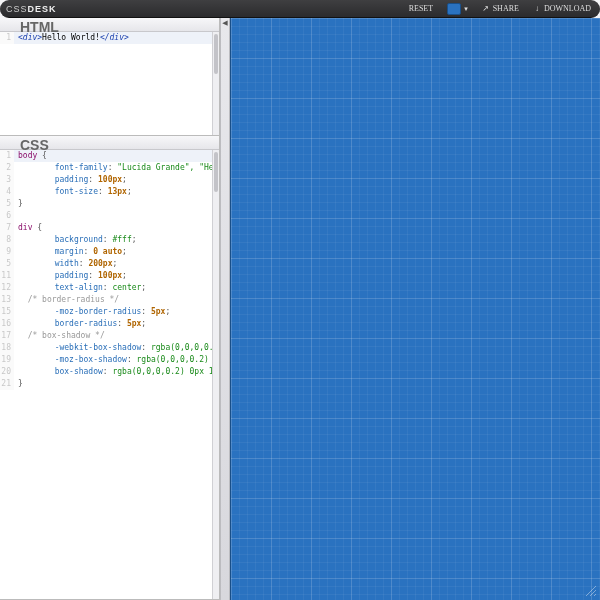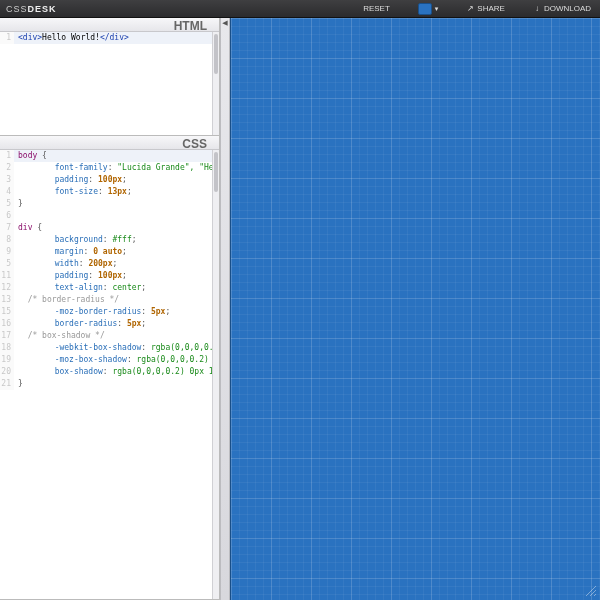--- a/index.html
+++ b/index.html
@@ -13,33 +13,35 @@
 }
 .toolbar {
   height: 18px;
   background: linear-gradient(#3f3f41, #2b2b2d);
   display: flex;
   align-items: center;
   padding: 0 6px;
   color: #ccc;
   font-size: 9px;
   border-bottom: 1px solid #111;
+  border-radius: 9px;
 }
 .toolbar .logo { font-weight: normal; letter-spacing: 1px; }
 .toolbar .logo b { color: #eee; font-weight: bold; }
 .toolbar .spacer { flex: 1; }
 .toolbar .btn {
-  margin-left: 22px;
+  margin-left: 8px;
   color: #ddd;
   font-size: 8px;
   cursor: pointer;
   display: inline-flex;
   align-items: center;
   gap: 3px;
   padding: 2px 3px;
+  font-family: Liberation Serif, serif;
 }
 .toolbar .btn .caret { font-size: 7px; }
 .toolbar .swatch {
   width: 14px; height: 12px;
   background: #2a72c0;
   border: 1px solid #1a4f88;
   border-radius: 2px;
 }
 .tool-icon { display:inline-block; width:8px; text-align:center; }
 .main { display: flex; height: calc(600px - 18px); }
@@ -52,27 +54,26 @@
 }
 .pane {
   display: flex;
   flex-direction: column;
   border-bottom: 1px solid #bbb;
 }
 .pane-html { flex: 0 0 118px; }
 .pane-css  { flex: 1; }
 .pane-header {
   height: 14px;
-  font-size: 12px;
+  font-size: 14px;
   font-weight: bold;
   color: #666;
   background: linear-gradient(#f7f7f9, #e6e6ea);
   border-bottom: 1px solid #c8c8cc;
-  padding: 1px 12px;
-  text-align: right;
+  padding: 1px 20px;
 }
 .code-area {
   flex: 1;
   overflow: auto;
   font-family: Monaco, Consolas, monospace;
   font-size: 8px;
   line-height: 12px;
   position: relative;
 }
 .code-row { display: flex; }
@@ -84,21 +85,21 @@
   background: #fafafa;
   flex: 0 0 14px;
   user-select: none;
 }
 .code {
   flex: 1;
   white-space: pre;
   padding-left: 4px;
 }
 .code-row.active .code { background: #eef2f9; }
-.tok-tag   { color: #1a3fae; }
+.tok-tag   { color: #1a3fae; font-style: italic; }
 .tok-sel   { color: #8a0e6a; }
 .tok-prop  { color: #2a6fb8; margin-left: 27px; }
 .tok-val   { color: #1a8a1a; }
 .tok-num   { color: #b06500; font-weight: bold; }
 .tok-com   { color: #999; }
 .tok-punct { color: #555; }
 
 .divider {
   width: 10px;
   background: linear-gradient(#e8e8ec, #d8d8dd);

